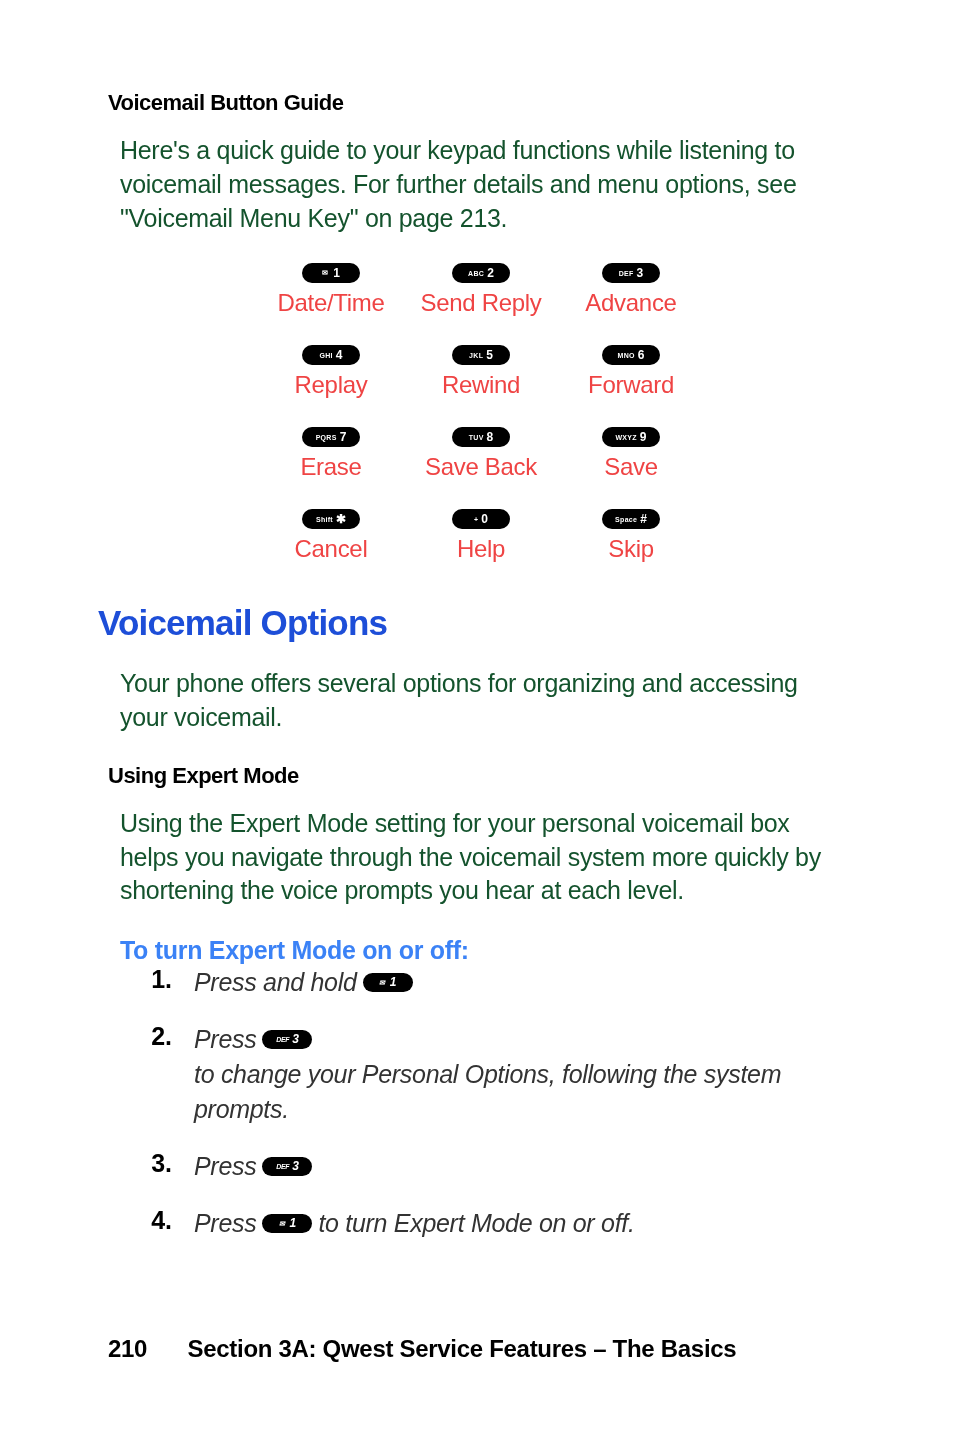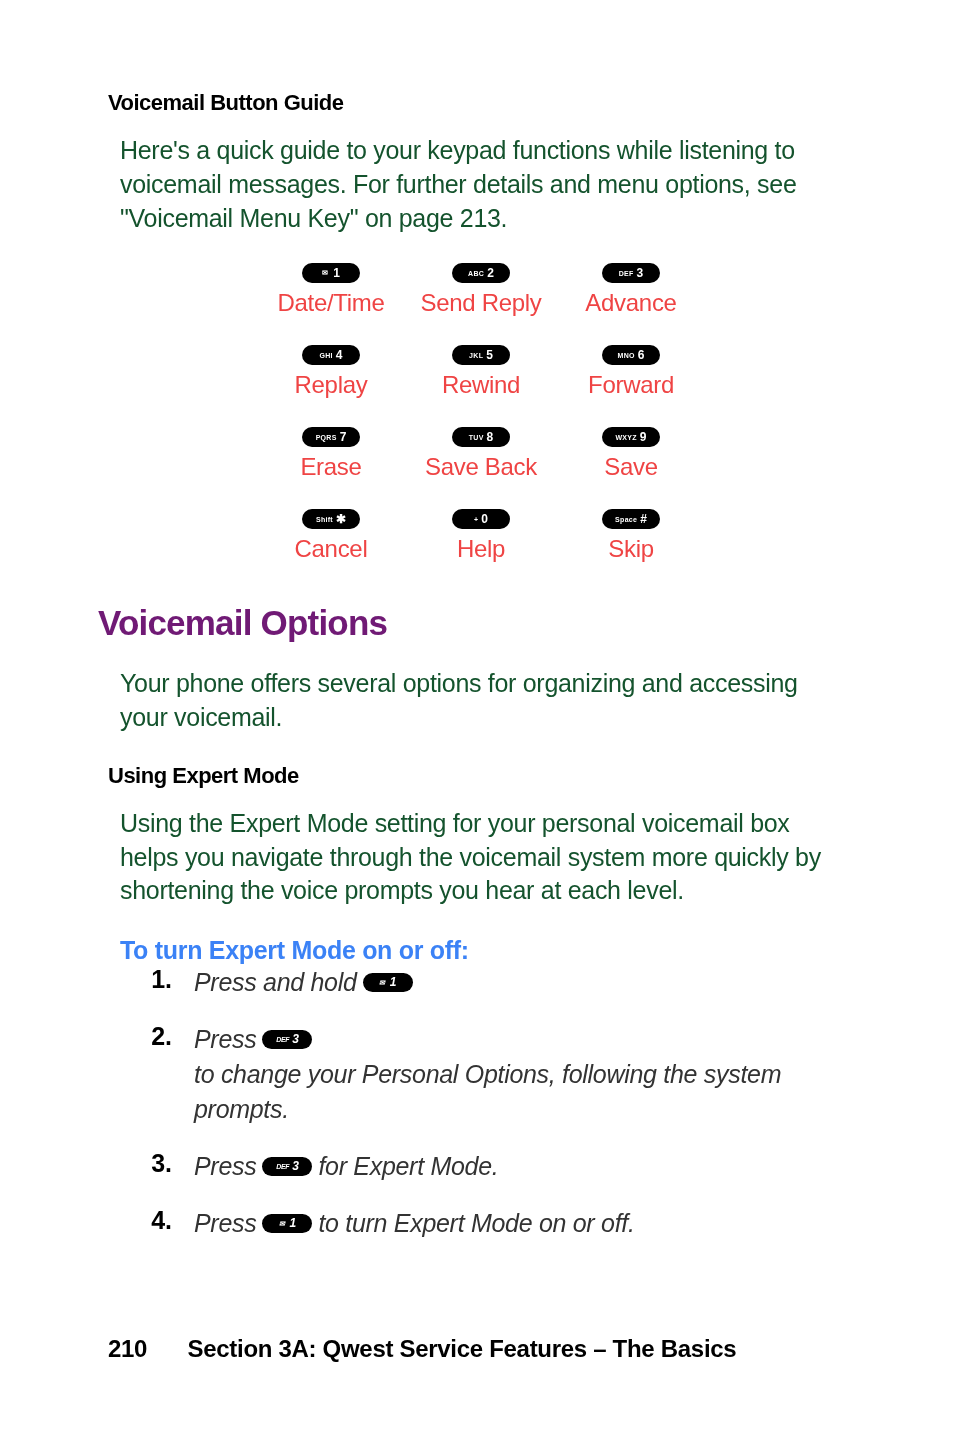--- a/index.html
+++ b/index.html
@@ -67,21 +67,21 @@
       font-weight: bold;
     }
     .key-label {
       font-size: 24px;
       color: #ef4444;
       letter-spacing: -0.3px;
     }
     .heading1 {
       font-weight: bold;
       font-size: 35px;
-      color: #701a75;
+      color: #1d4ed8;
       margin-bottom: 24px;
       margin-left: -10px;
       letter-spacing: -0.8px;
     }
     .bold-lead {
       font-weight: bold;
       font-size: 25px;
       color: #3b82f6;
       padding-left: 12px;
       letter-spacing: -0.3px;
@@ -282,21 +282,20 @@
   </div>
 
   <div class="step-item">
     <div class="step-num">3.</div>
     <div class="step-text">
       <span>Press </span>
       <span class="inline-pill">
           <span class="sub">DEF</span>
           <span class="main">3</span>
         </span>
-      <span> for Expert Mode.</span>
     </div>
   </div>
 
   <div class="step-item">
     <div class="step-num">4.</div>
     <div class="step-text">
       <span>Press </span>
       <span class="inline-pill">
           <span class="sub envelope-icon">✉</span>
           <span class="main">1</span>

